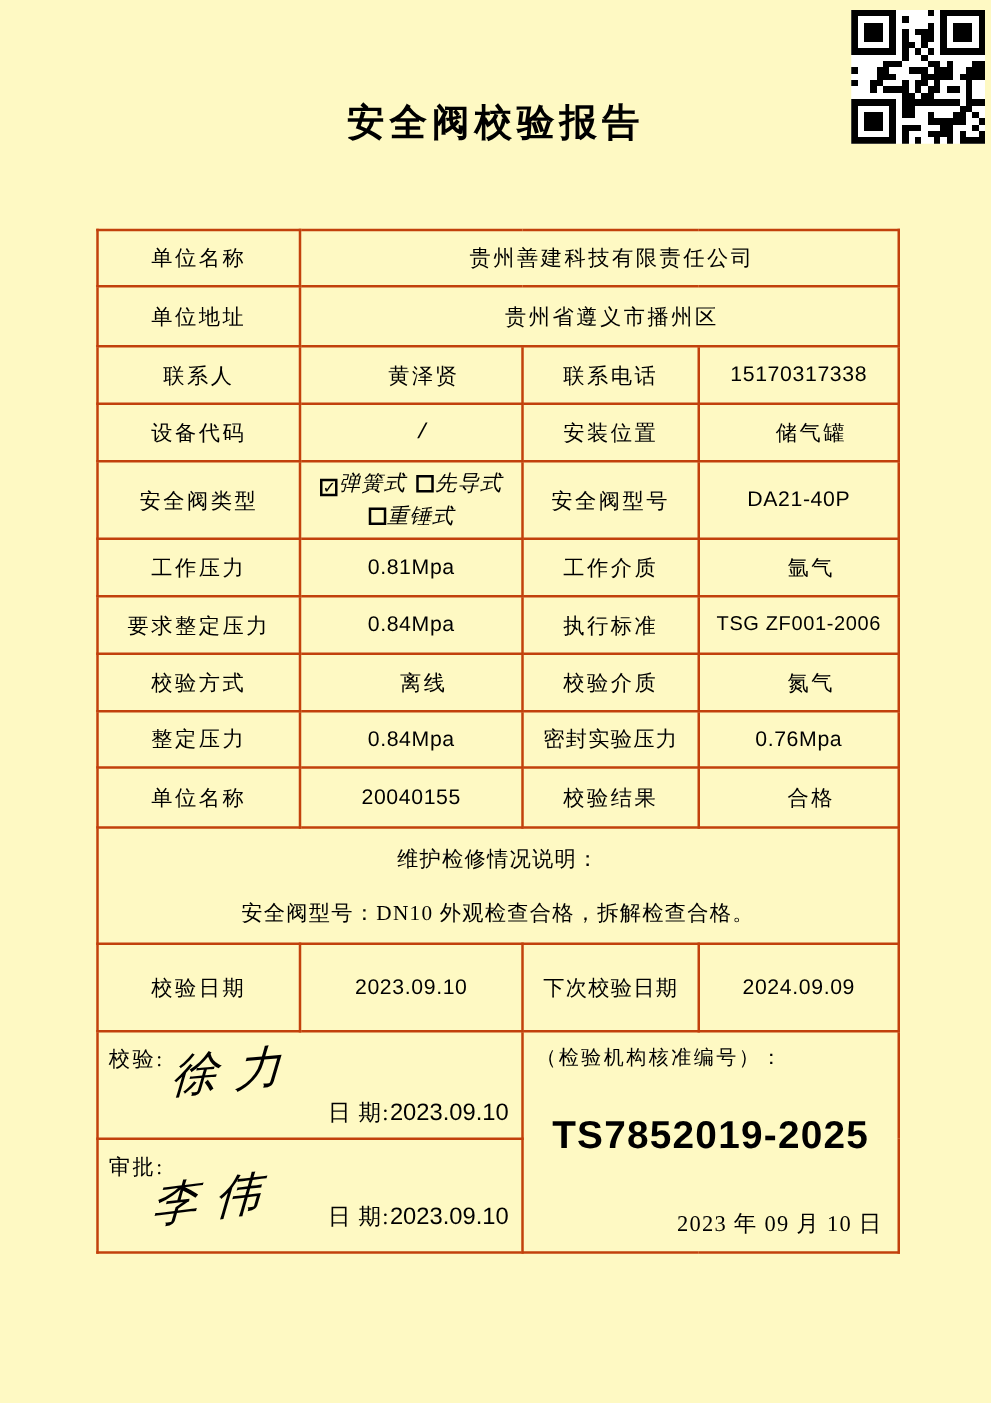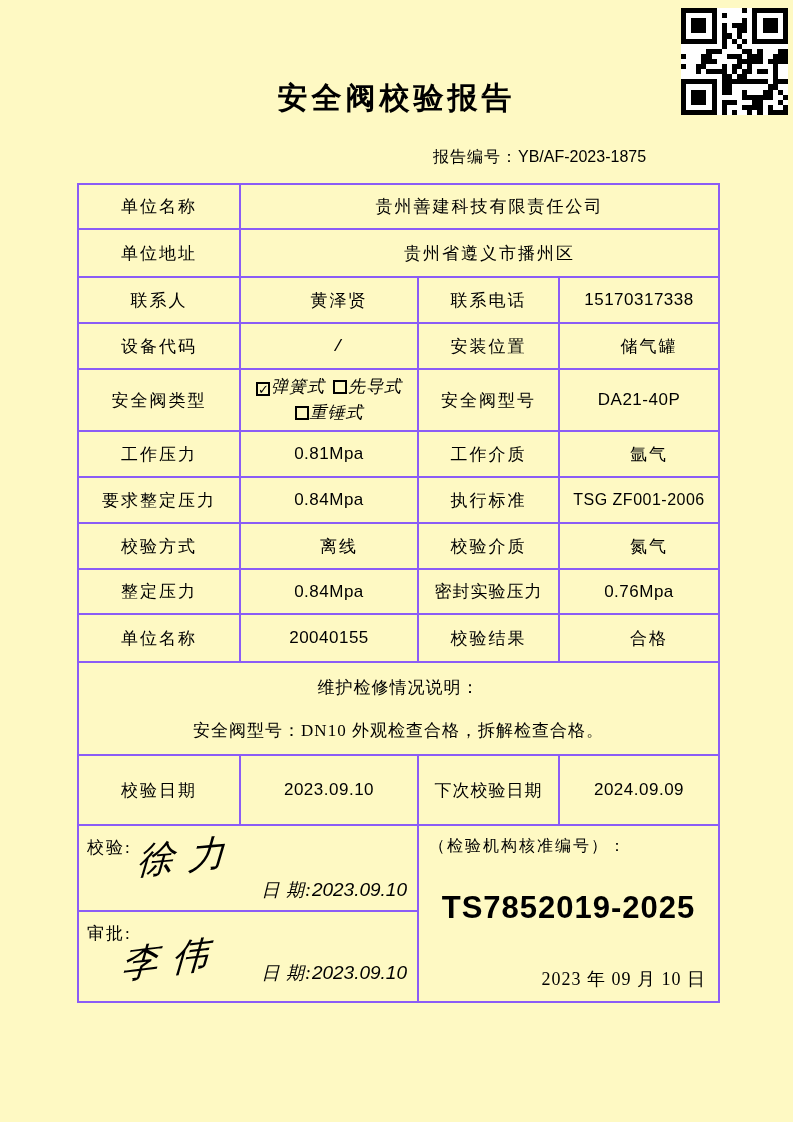--- a/index.html
+++ b/index.html
@@ -28,21 +28,21 @@
     position:absolute; top:8px; left:681px;
     width:107px; height:107px; background:#fff;
   }
   .qr svg { width:100%; height:100%; fill:#000; shape-rendering:crispEdges; }
   
   table.report {
     position:absolute; left:77px; top:183px;
     width:641px; border-collapse:collapse; table-layout:fixed;
   }
   table.report td {
-    border:2px solid #8b5cf6;
+    border:2px solid #c2410c;
     text-align:center; vertical-align:middle;
     font-size:17px;
     padding:2px 4px;
   }
   td.lbl { letter-spacing:2px; }
   td.val { font-family:"Liberation Sans","DejaVu Sans",sans-serif; font-size:18px; letter-spacing:0.5px; }
   td.val.cn { font-family:Liberation Mono, monospace; letter-spacing:2px;padding-left:24px; }
   tr.h45 td{height:45px} tr.h46 td{height:46px} tr.h48 td{height:48px}
   tr.h62 td{height:62px} tr.h70 td{height:70px} tr.h86 td{height:86px}
   tr.h91 td{height:91px} tr.h93 td{height:93px}
@@ -63,21 +63,21 @@
   
   td.sigcell { position:relative; text-align:left; vertical-align:top;border-radius:23px; }
   .sig-label { position:absolute; top:10px; left:8px; font-size:17px; letter-spacing:2px; }
   .sig-name {
     position:absolute; font-size:37px; font-style:italic;
     letter-spacing:14px; white-space:nowrap;
     transform:rotate(-5deg) skewX(-8deg);
   }
   .sig-name.verifier { left:58px; top:6px; }
   .sig-name.approver { left:42px; top:22px; transform:rotate(-7deg) skewX(-10deg); }
-  .sig-date { position:absolute; right:10px; font-size:18px; letter-spacing:1px; white-space:nowrap;font-style:italic; }
+  .sig-date { position:absolute; right:10px; font-size:18px; letter-spacing:1px; white-space:nowrap; }
   .sig-date .num { font-family:"Liberation Sans","DejaVu Sans",sans-serif; font-size:19px; letter-spacing:0; }
   .sig-date.verifier { bottom:8px; }
   .sig-date.approver { bottom:16px; }
   
   td.orgcell { position:relative; text-align:left; vertical-align:top; }
   .org-label { position:absolute; top:10px; left:10px; font-size:16px; letter-spacing:2px; }
   .org-no {
     position:absolute; top:64px; left:0; width:100%;
     text-align:center;
     font-family:"Liberation Sans","DejaVu Sans",sans-serif;
@@ -313,23 +313,20 @@
         <rect x="15" y="20" width="1" height="1"></rect>
         <rect x="17" y="20" width="1" height="1"></rect>
         <rect x="18" y="20" width="1" height="1"></rect>
         <rect x="19" y="20" width="1" height="1"></rect>
         <rect x="20" y="20" width="1" height="1"></rect>
       </svg>
   </div>
 
   <div class="doc-title">安全阀校验报告</div>
 
-  <div class="report-line">
-    <span>报告编号：</span><span class="num">YB/AF-2023-1875</span>
-  </div>
 
   <table class="report">
     <colgroup>
         <col style="width:162px">
         <col style="width:178px">
         <col style="width:141px">
         <col style="width:160px">
       </colgroup>
 
     <tbody>

